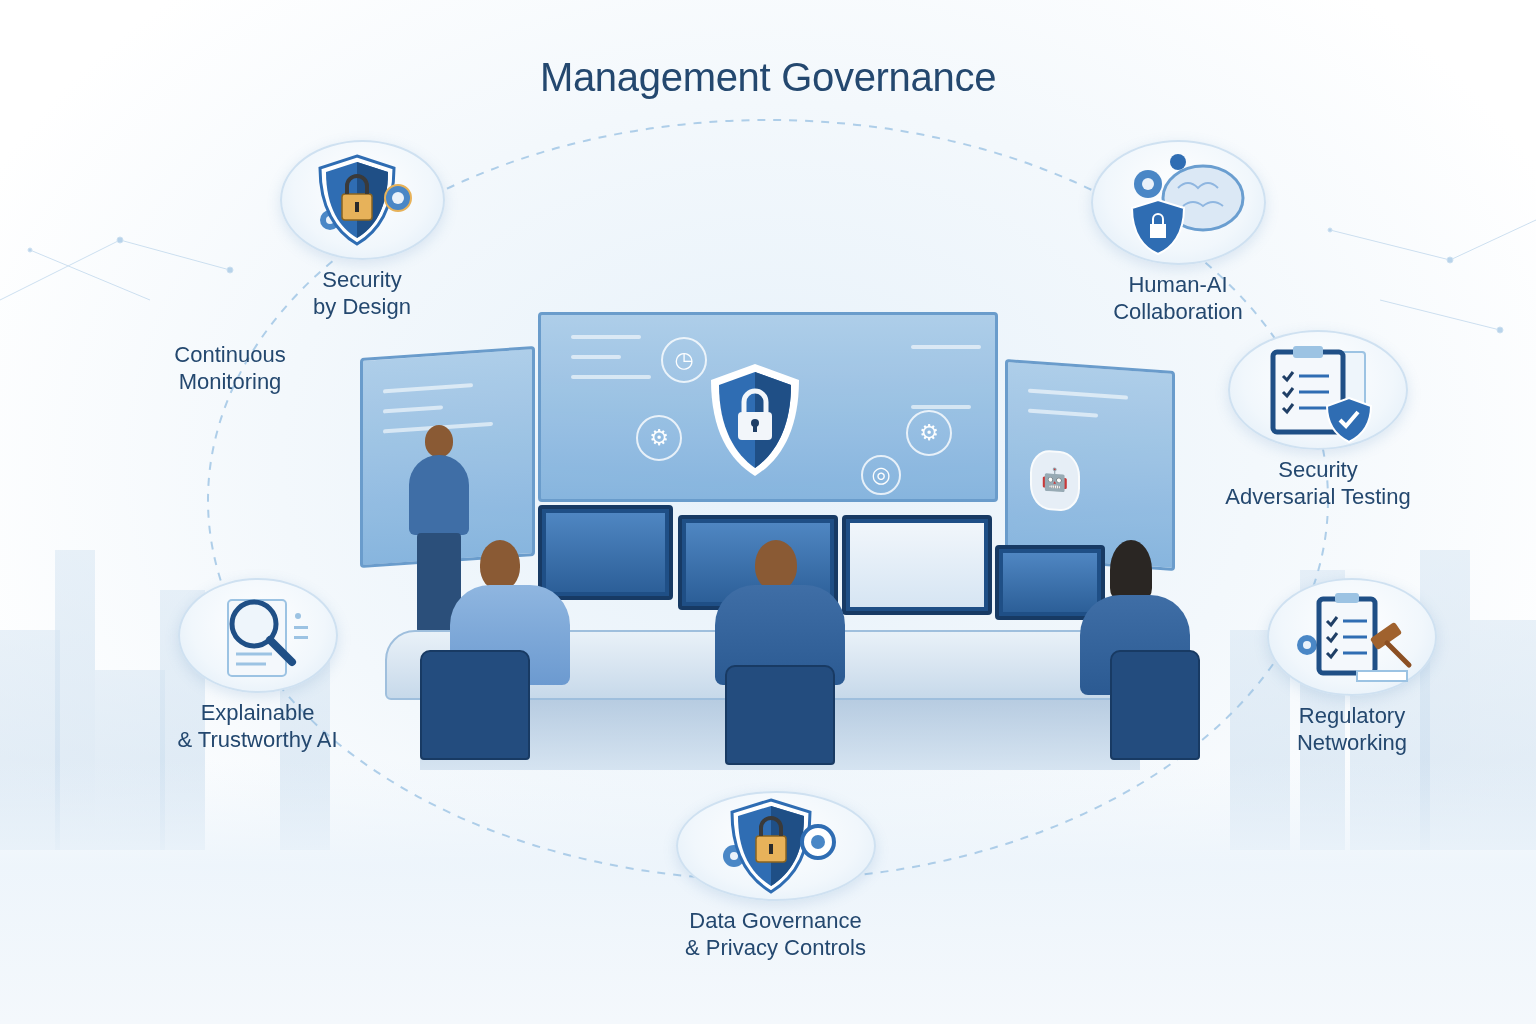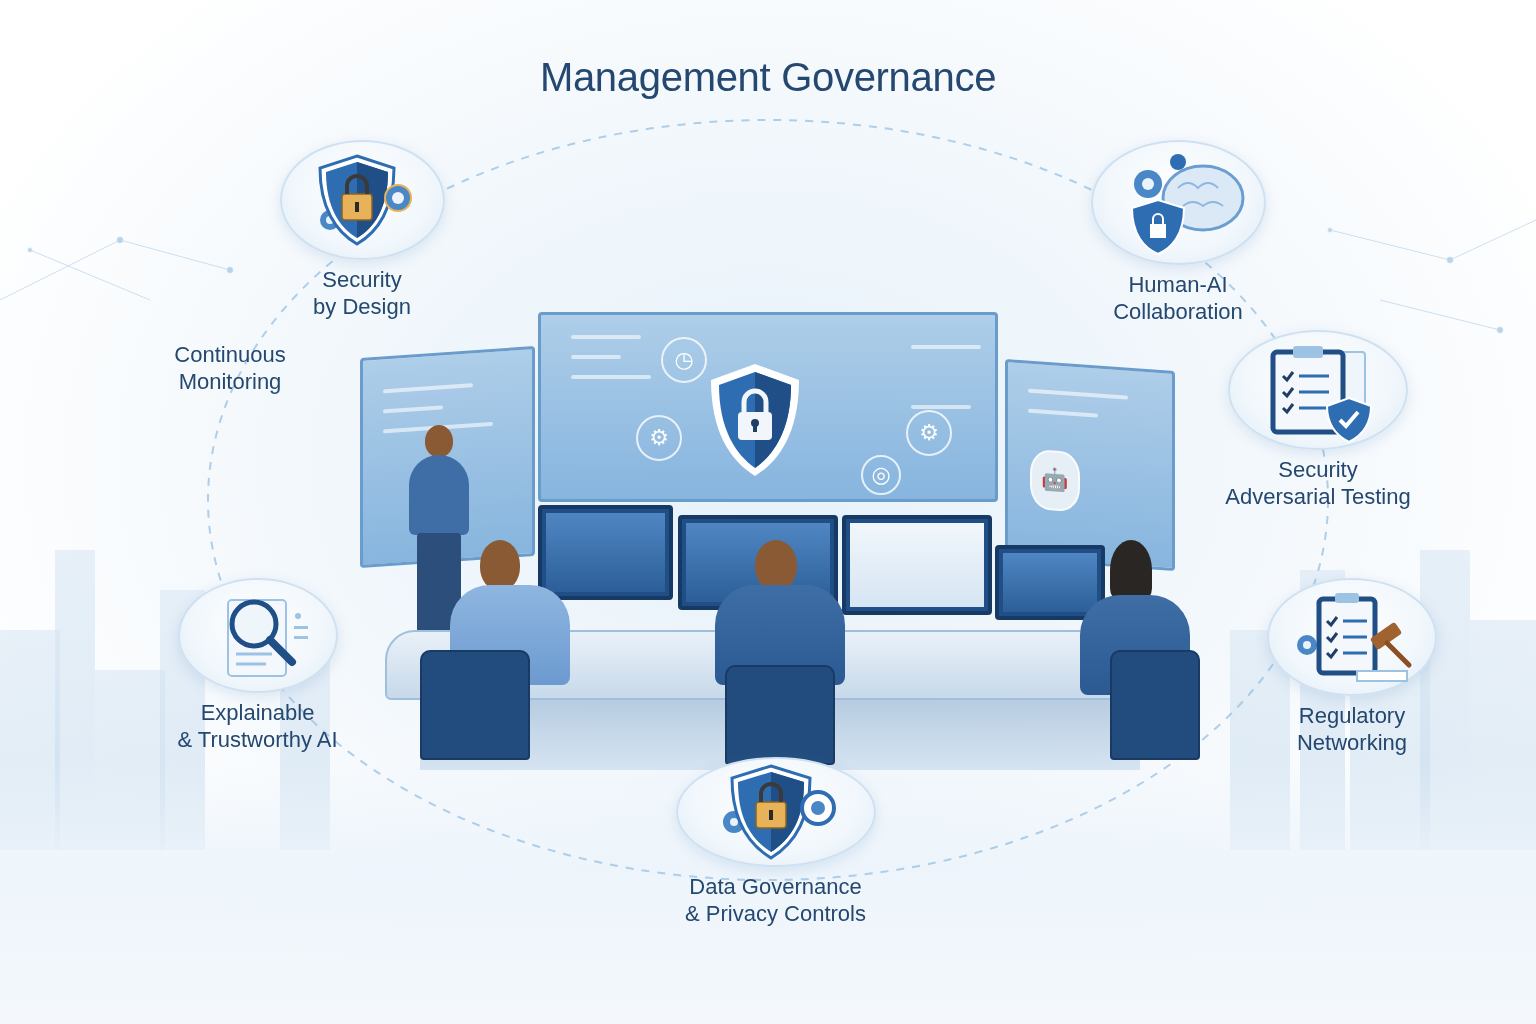--- a/index.html
+++ b/index.html
@@ -281,21 +281,21 @@
       <rect x="84" y="44" width="30" height="14" rx="3" fill="#a0622e" transform="rotate(-35 99 51)"></rect>
       <line x1="100" y1="58" x2="122" y2="80" stroke="#8b4f23" stroke-width="5" stroke-linecap="round"></line>
     </svg>
   </div>
   <div class="label">
     <span>Regulatory</span>
     <span>Networking</span>
   </div>
 </div>
 
-<div class="feature" style="left:653px;top:757px;width:245px">
+<div class="feature" style="left:653px;top:791px;width:245px">
   <div class="bubble" style="width:200px;height:110px">
     <svg width="140" height="100" viewBox="0 0 140 100">
       <circle cx="28" cy="60" r="11" fill="#4a87c6"></circle>
         <circle cx="28" cy="60" r="4" fill="#eaf2fa"></circle>
       <path d="M65 4 L104 16 C104 58 88 82 65 96 C42 82 26 58 26 16 Z" fill="#ffffff" stroke="#2f6db3" stroke-width="3"></path>
       <path d="M65 10 L98 20 C98 58 84 78 65 90 C46 78 32 58 32 20 Z" fill="#2f6db3"></path>
       <path d="M65 10 L98 20 C98 58 84 78 65 90 Z" fill="#1f4f86"></path>
       <rect x="50" y="40" width="30" height="26" rx="3" fill="#e7b25a" stroke="#8a6420" stroke-width="1.5"></rect>
       <path d="M55 40 V32 a10 10 0 0 1 20 0 V40" fill="none" stroke="#3a3a3a" stroke-width="4"></path>
       <rect x="63" y="48" width="4" height="10" fill="#2a2a2a"></rect>

